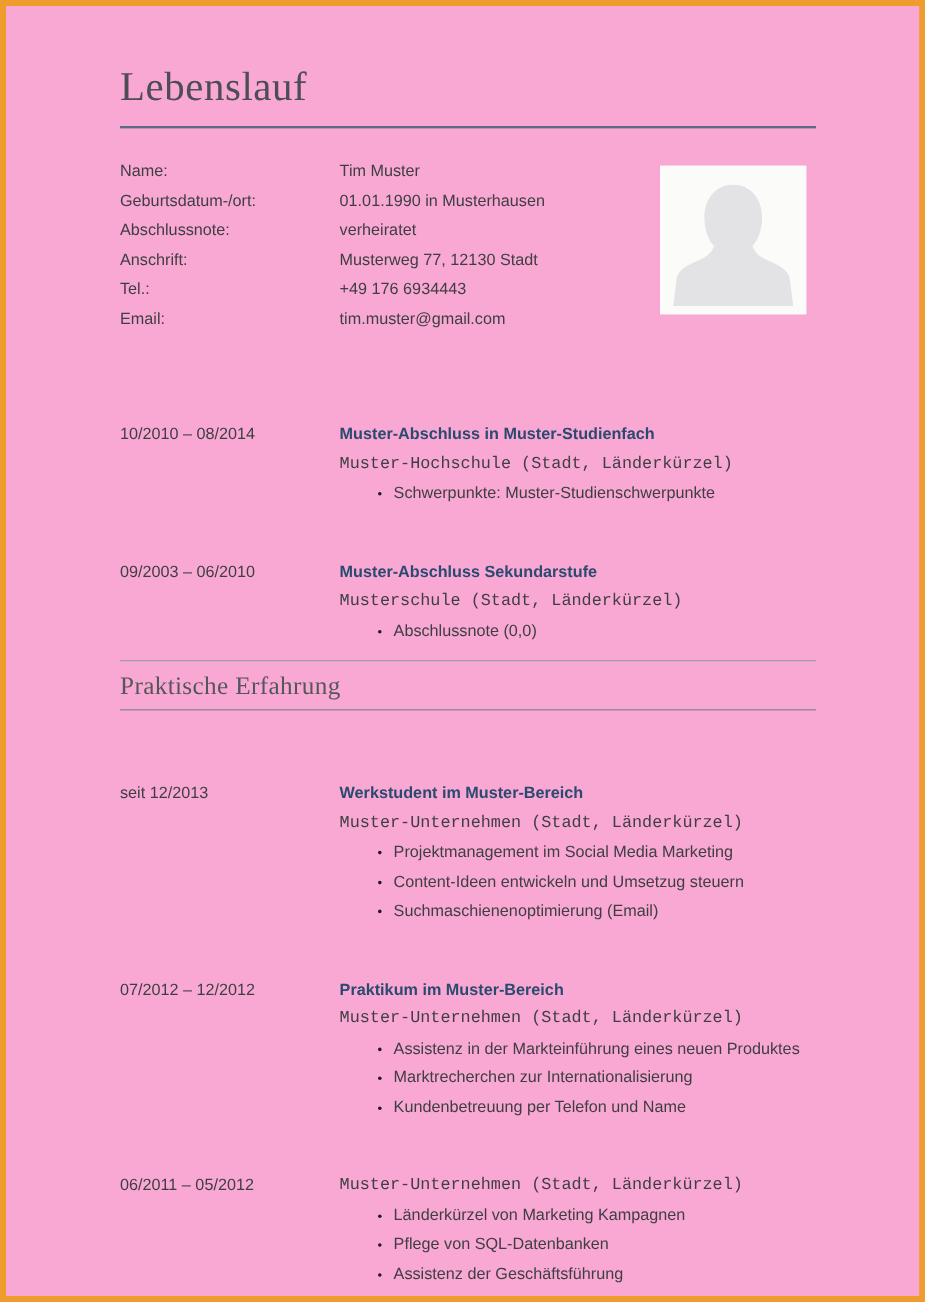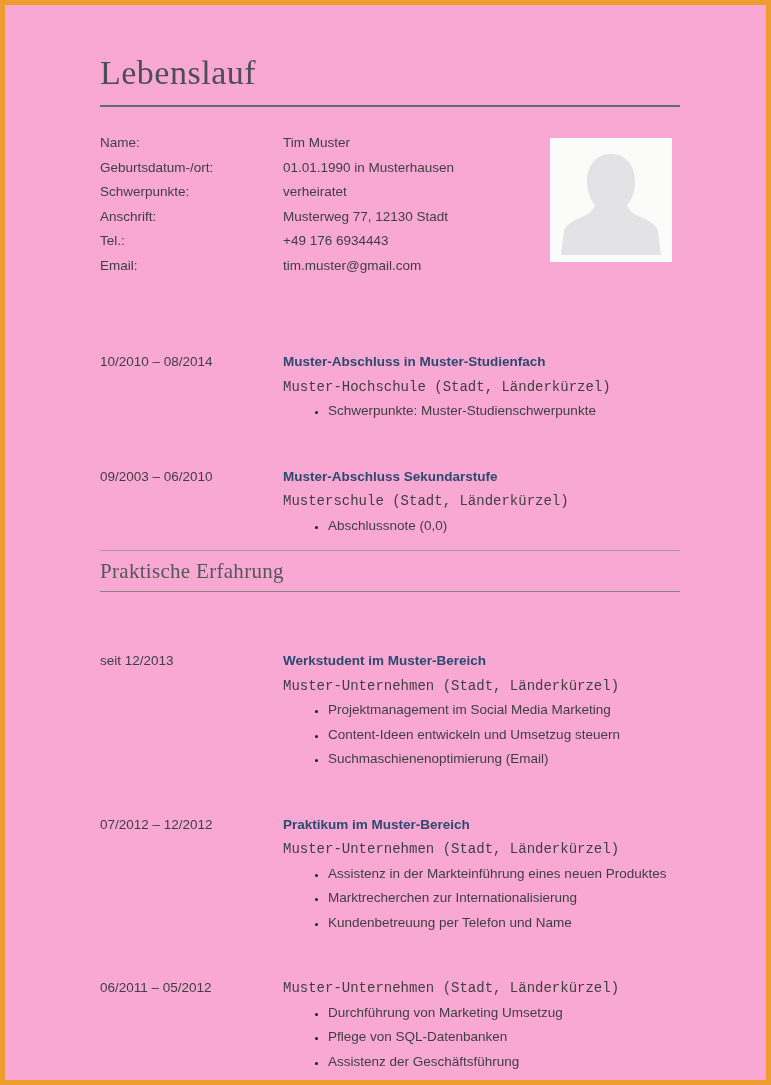--- a/index.html
+++ b/index.html
@@ -121,21 +121,21 @@
       <div class="info-table">
         <div class="info-row">
           <span class="info-label">Name:</span>
           <span class="info-value">Tim Muster</span>
         </div>
         <div class="info-row">
           <span class="info-label">Geburtsdatum-/ort:</span>
           <span class="info-value">01.01.1990 in Musterhausen</span>
         </div>
         <div class="info-row">
-          <span class="info-label">Schwerpunkte:</span>
+          <span class="info-label">Abschlussnote:</span>
           <span class="info-value">verheiratet</span>
         </div>
         <div class="info-row">
           <span class="info-label">Anschrift:</span>
           <span class="info-value">Musterweg 77, 12130 Stadt</span>
         </div>
         <div class="info-row">
           <span class="info-label">Tel.:</span>
           <span class="info-value">+49 176 6934443</span>
         </div>
@@ -212,21 +212,21 @@
               <li>Kundenbetreuung per Telefon und Name</li>
             </ul>
           </div>
         </div>
 
         <div class="entry">
           <div class="entry-date">06/2011 – 05/2012</div>
           <div class="entry-body">
             <div class="entry-org">Muster-Unternehmen (Stadt, Länderkürzel)</div>
             <ul class="entry-bullets">
-              <li>Durchführung von Marketing Umsetzug</li>
+              <li>Länderkürzel von Marketing Kampagnen</li>
               <li>Pflege von SQL-Datenbanken</li>
               <li>Assistenz der Geschäftsführung</li>
             </ul>
           </div>
         </div>
 
       </div>
     </section>
 
   </div>

